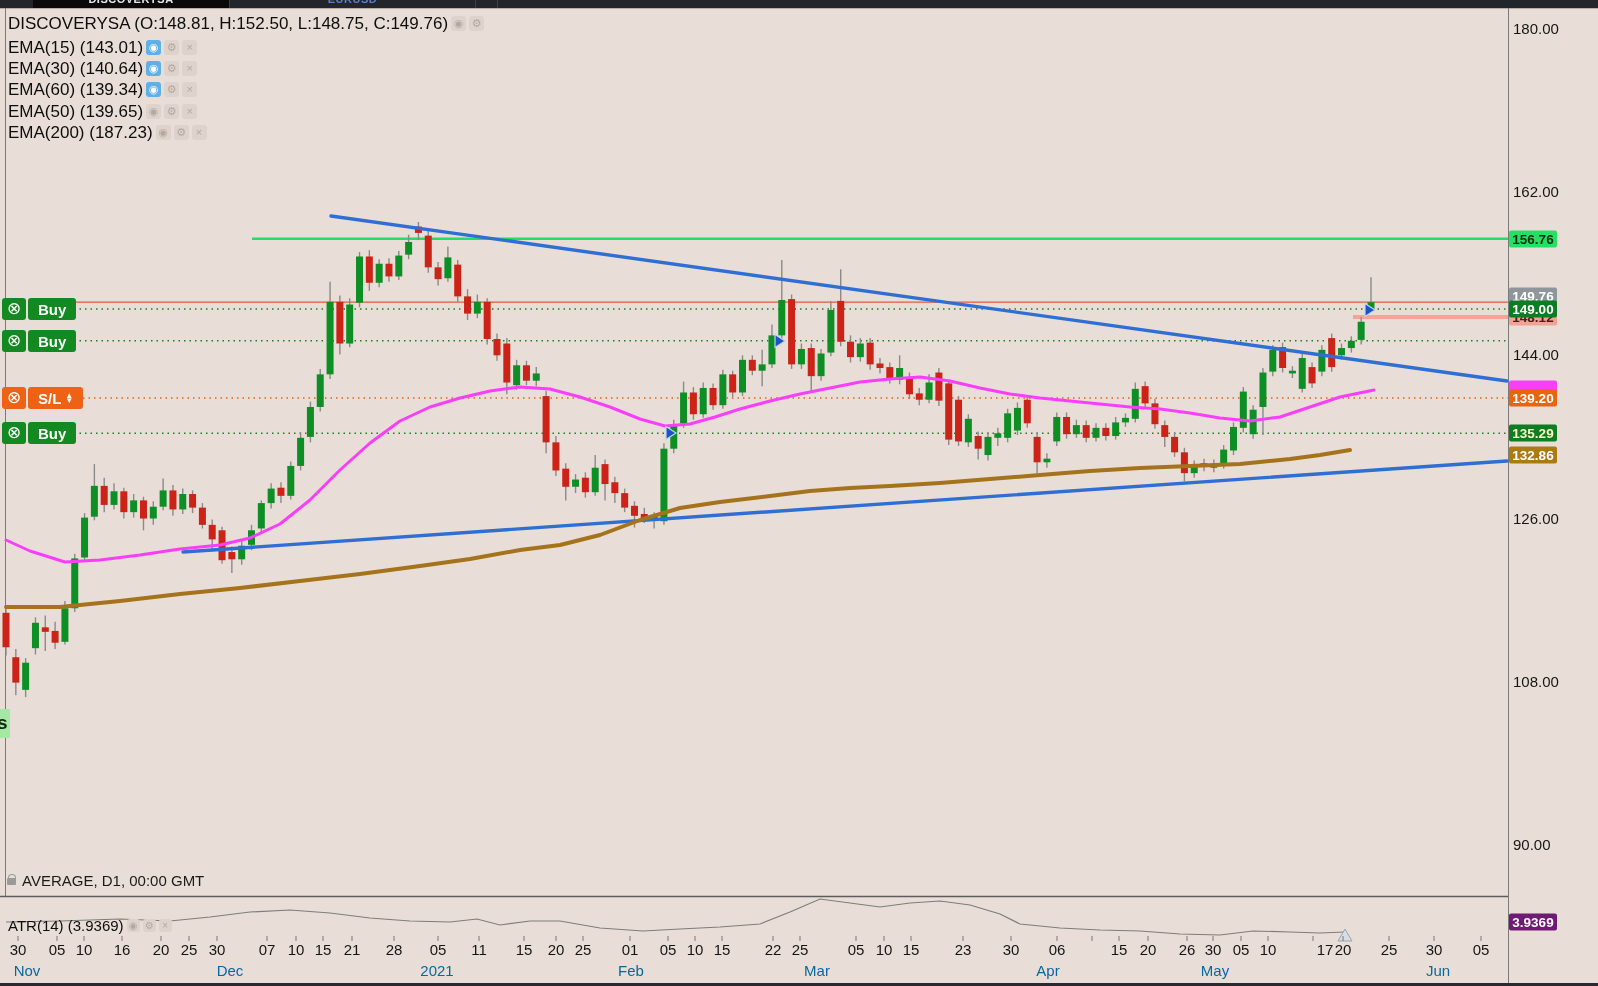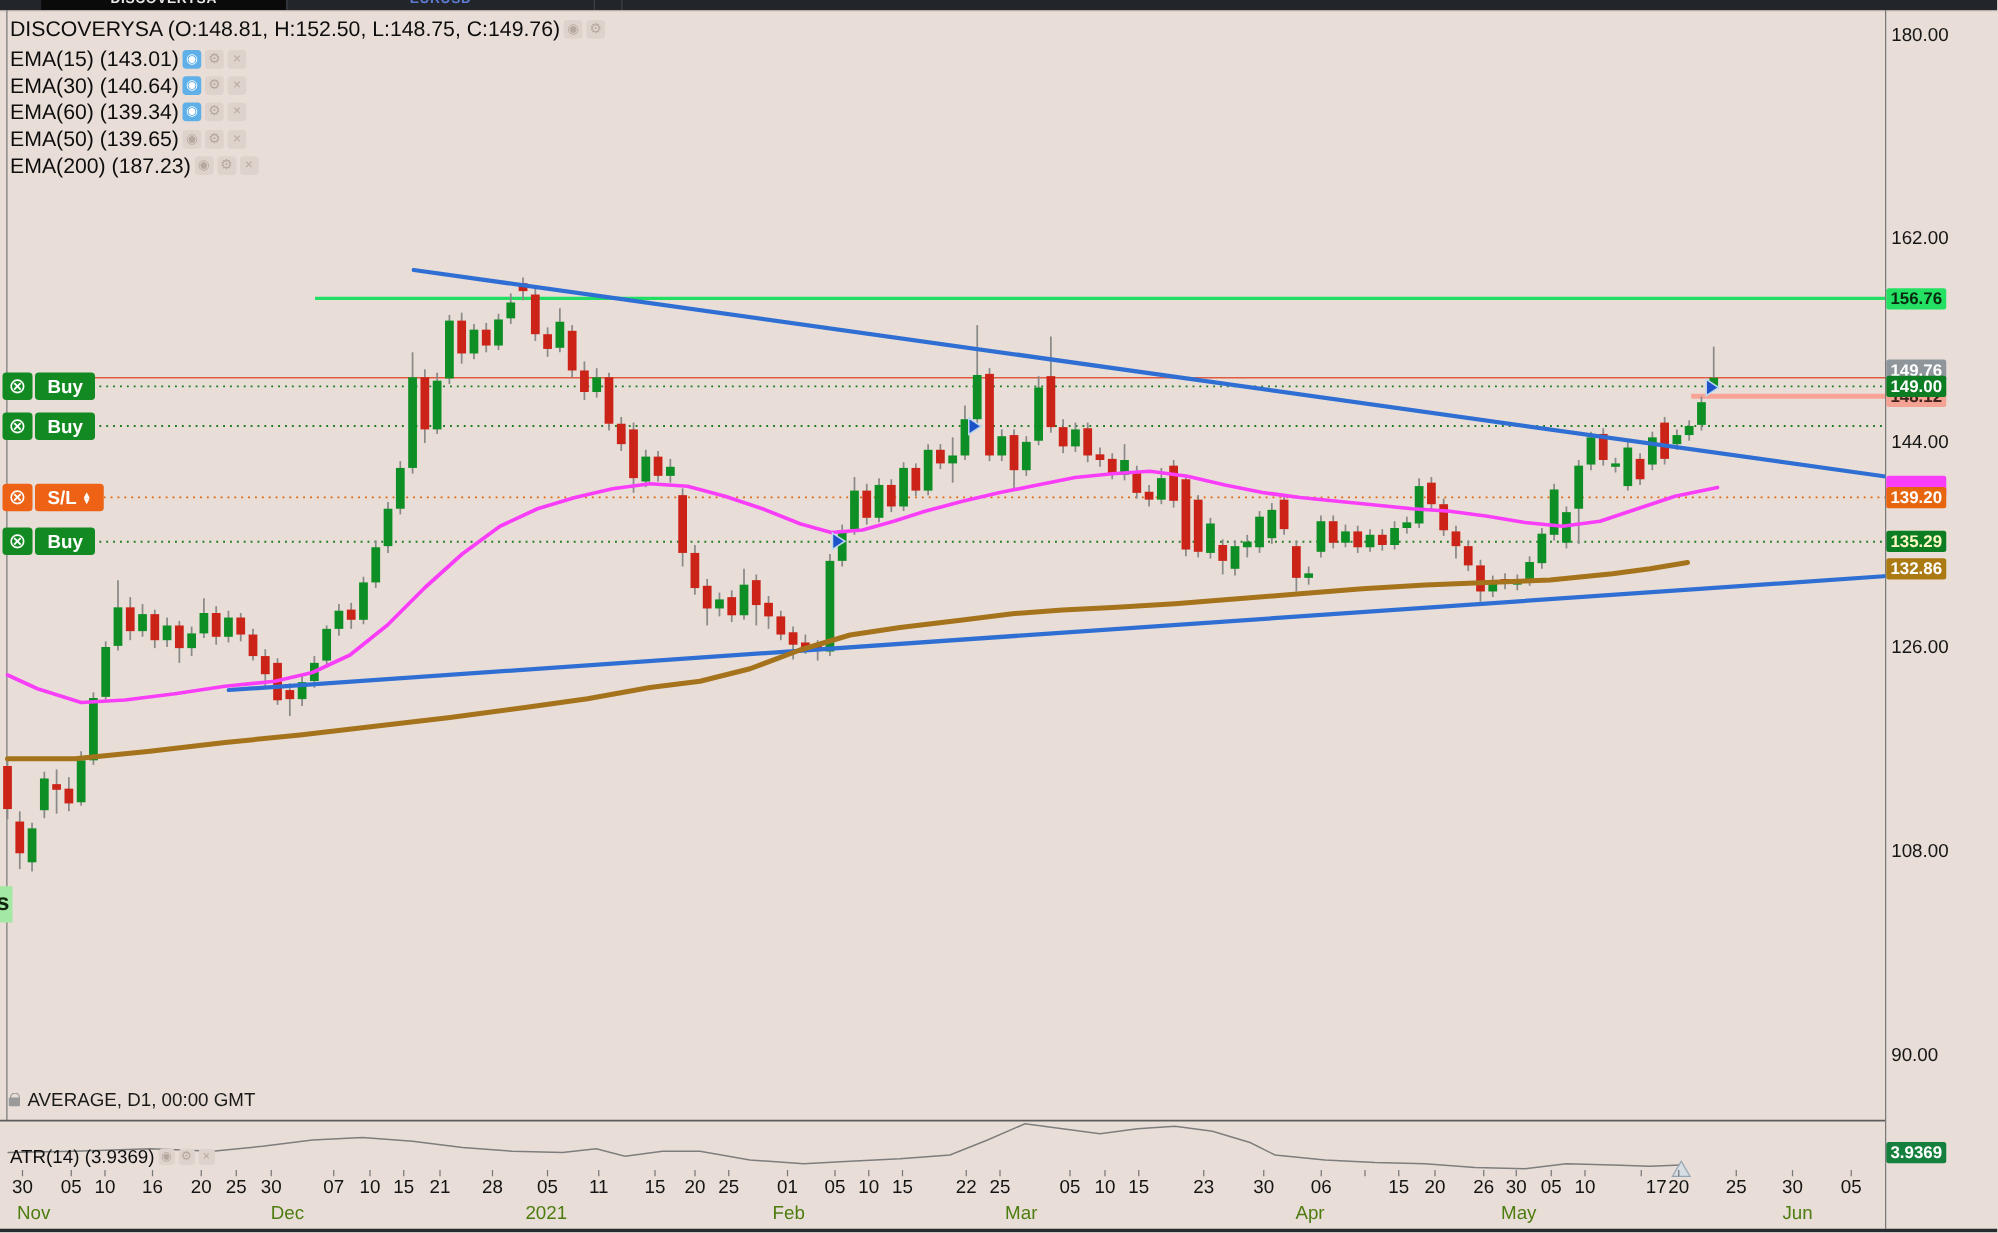--- a/index.html
+++ b/index.html
@@ -44,21 +44,21 @@
   
   .pane-label { position:absolute; left:22px; top:872px; font-size:15px; color:#1a1a1a; z-index:10; }
   .lock { position:absolute; left:7px; top:878px; width:9px; height:7px; background:#9a9a9a; border-radius:1px; z-index:10; }
   .lock:before { content:""; position:absolute; left:1px; top:-4px; width:6px; height:5px;
                  border:1.5px solid #9a9a9a; border-bottom:none; border-radius:4px 4px 0 0; }
   .atr-row { position:absolute; left:8px; top:917px; display:flex; align-items:center; z-index:10; }
   .atr-row .txt { font-size:15px; color:#0d0d0d; white-space:nowrap; }
   .atr-row .lg-ic { width:13px; height:13px; line-height:13px; font-size:10px; }
 
   .tick-label { position:absolute; font-size:15px; color:#141414; transform:translateX(-50%); top:941px; z-index:5; }
-  .month-label { position:absolute; font-size:15px; color:#4d7c0f; transform:translateX(-50%); top:962px; z-index:5; }
+  .month-label { position:absolute; font-size:15px; color:#0369a1; transform:translateX(-50%); top:962px; z-index:5; }
 
   .edge-badge { position:absolute; left:0; top:709px; width:10px; height:29px; background:#a3e8a3;
                 overflow:hidden; z-index:12; }
   .edge-badge span { display:block; margin-left:-3px; margin-top:3px; font-size:19px; font-weight:bold; color:#12250f; }
 
   .bottom-strip { position:absolute; left:0; top:983px; width:1598px; height:3px; background:#272a2e; z-index:8; }
 </style>
 </head>
 <body>
 
@@ -493,21 +493,21 @@
       <div class="ax-label" style="top: 681px;">108.00</div>
       <div class="ax-label" style="top: 844px;">90.00</div>
       <div class="badge" style="top: 239px; background: rgb(36, 225, 99); color: rgb(10, 42, 15);">156.76</div>
       <div class="badge" style="top: 296px; background: rgb(143, 150, 155); color: rgb(255, 255, 255);">149.76</div>
       <div class="badge" style="top: 317px; background: rgb(244, 162, 148); color: rgb(65, 34, 29);">148.12</div>
       <div class="badge" style="top: 309px; background: rgb(12, 125, 34); color: rgb(255, 255, 255);">149.00</div>
       <div class="badge" style="top: 389px; background: rgb(249, 62, 249); color: rgb(255, 255, 255);"></div>
       <div class="badge" style="top: 398px; background: rgb(232, 101, 15); color: rgb(255, 255, 255);">139.20</div>
       <div class="badge" style="top: 433px; background: rgb(12, 125, 34); color: #fef9c3;">135.29</div>
       <div class="badge" style="top: 455px; background: rgb(171, 122, 18); color: rgb(255, 255, 255);">132.86</div>
-      <div class="badge" style="top: 922px; background: #15803d; color: rgb(255, 255, 255);">3.9369</div>
+      <div class="badge" style="top: 922px; background: #701a75; color: rgb(255, 255, 255);">3.9369</div>
     </div>
   <div id="time-labels">
       <div class="tick-label" style="left: 18px;">30</div>
       <div class="tick-label" style="left: 57px;">05</div>
       <div class="tick-label" style="left: 84px;">10</div>
       <div class="tick-label" style="left: 122px;">16</div>
       <div class="tick-label" style="left: 161px;">20</div>
       <div class="tick-label" style="left: 189px;">25</div>
       <div class="tick-label" style="left: 217px;">30</div>
       <div class="tick-label" style="left: 267px;">07</div>

